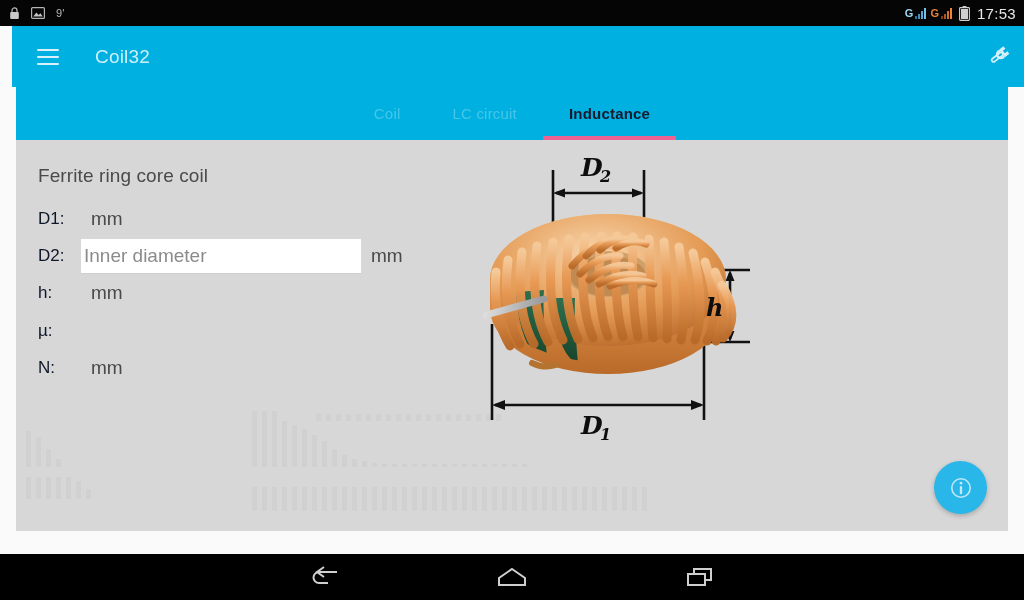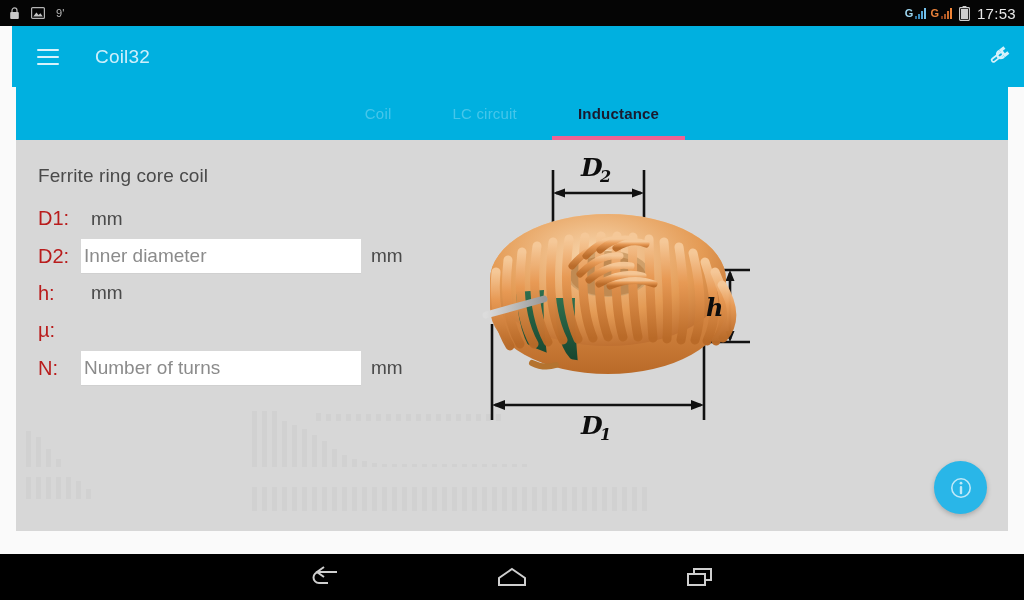--- a/index.html
+++ b/index.html
@@ -78,21 +78,21 @@
   }
 
   
   #tabbar {
     position: relative;
     height: 53px;
     background: #00b0e0;
     display: flex;
     align-items: center;
     justify-content: center;
-    gap: 9px;
+    gap: 0;
   }
   .tab {
     font-size: 15px;
     color: #45c6ea;
     padding: 0 26px;
     height: 53px;
     display: flex; align-items: center;
     cursor: pointer;
     letter-spacing: .2px;
     position: relative;
@@ -139,22 +139,22 @@
   }
   .frow {
     position: relative;
     display: flex;
     align-items: center;
     height: 37.4px;
   }
   .flabel {
     width: 57px;
     padding-left: 14px;
-    font-size: 20px;
-    color: #b91c1c;
+    font-size: 17px;
+    color: #0f172a;
   }
   .fieldwrap {
     position: relative;
     width: 280px;
     height: 35px;
     background: #ffffff;
     border-bottom: 1.5px solid #d0d0d0;
     display: flex;
     align-items: center;
   }
@@ -429,23 +429,20 @@
           <div class="funit">mm</div>
         </div>
 
         <div class="frow">
           <div class="flabel">µ:</div>
           <div class="funit"></div>
         </div>
 
         <div class="frow">
           <div class="flabel">N:</div>
-          <div class="fieldwrap">
-            <input type="text" placeholder="Number of turns" style="">
-          </div>
           <div class="funit">mm</div>
         </div>
       </div>
 
       <svg id="diagram" viewBox="0 0 300 290">
         <defs>
           <linearGradient id="cu" x1="0" y1="0" x2="0" y2="1">
             <stop offset="0%" stop-color="#f6c999"></stop>
             <stop offset="38%" stop-color="#e89a55"></stop>
             <stop offset="100%" stop-color="#b96a28"></stop>

